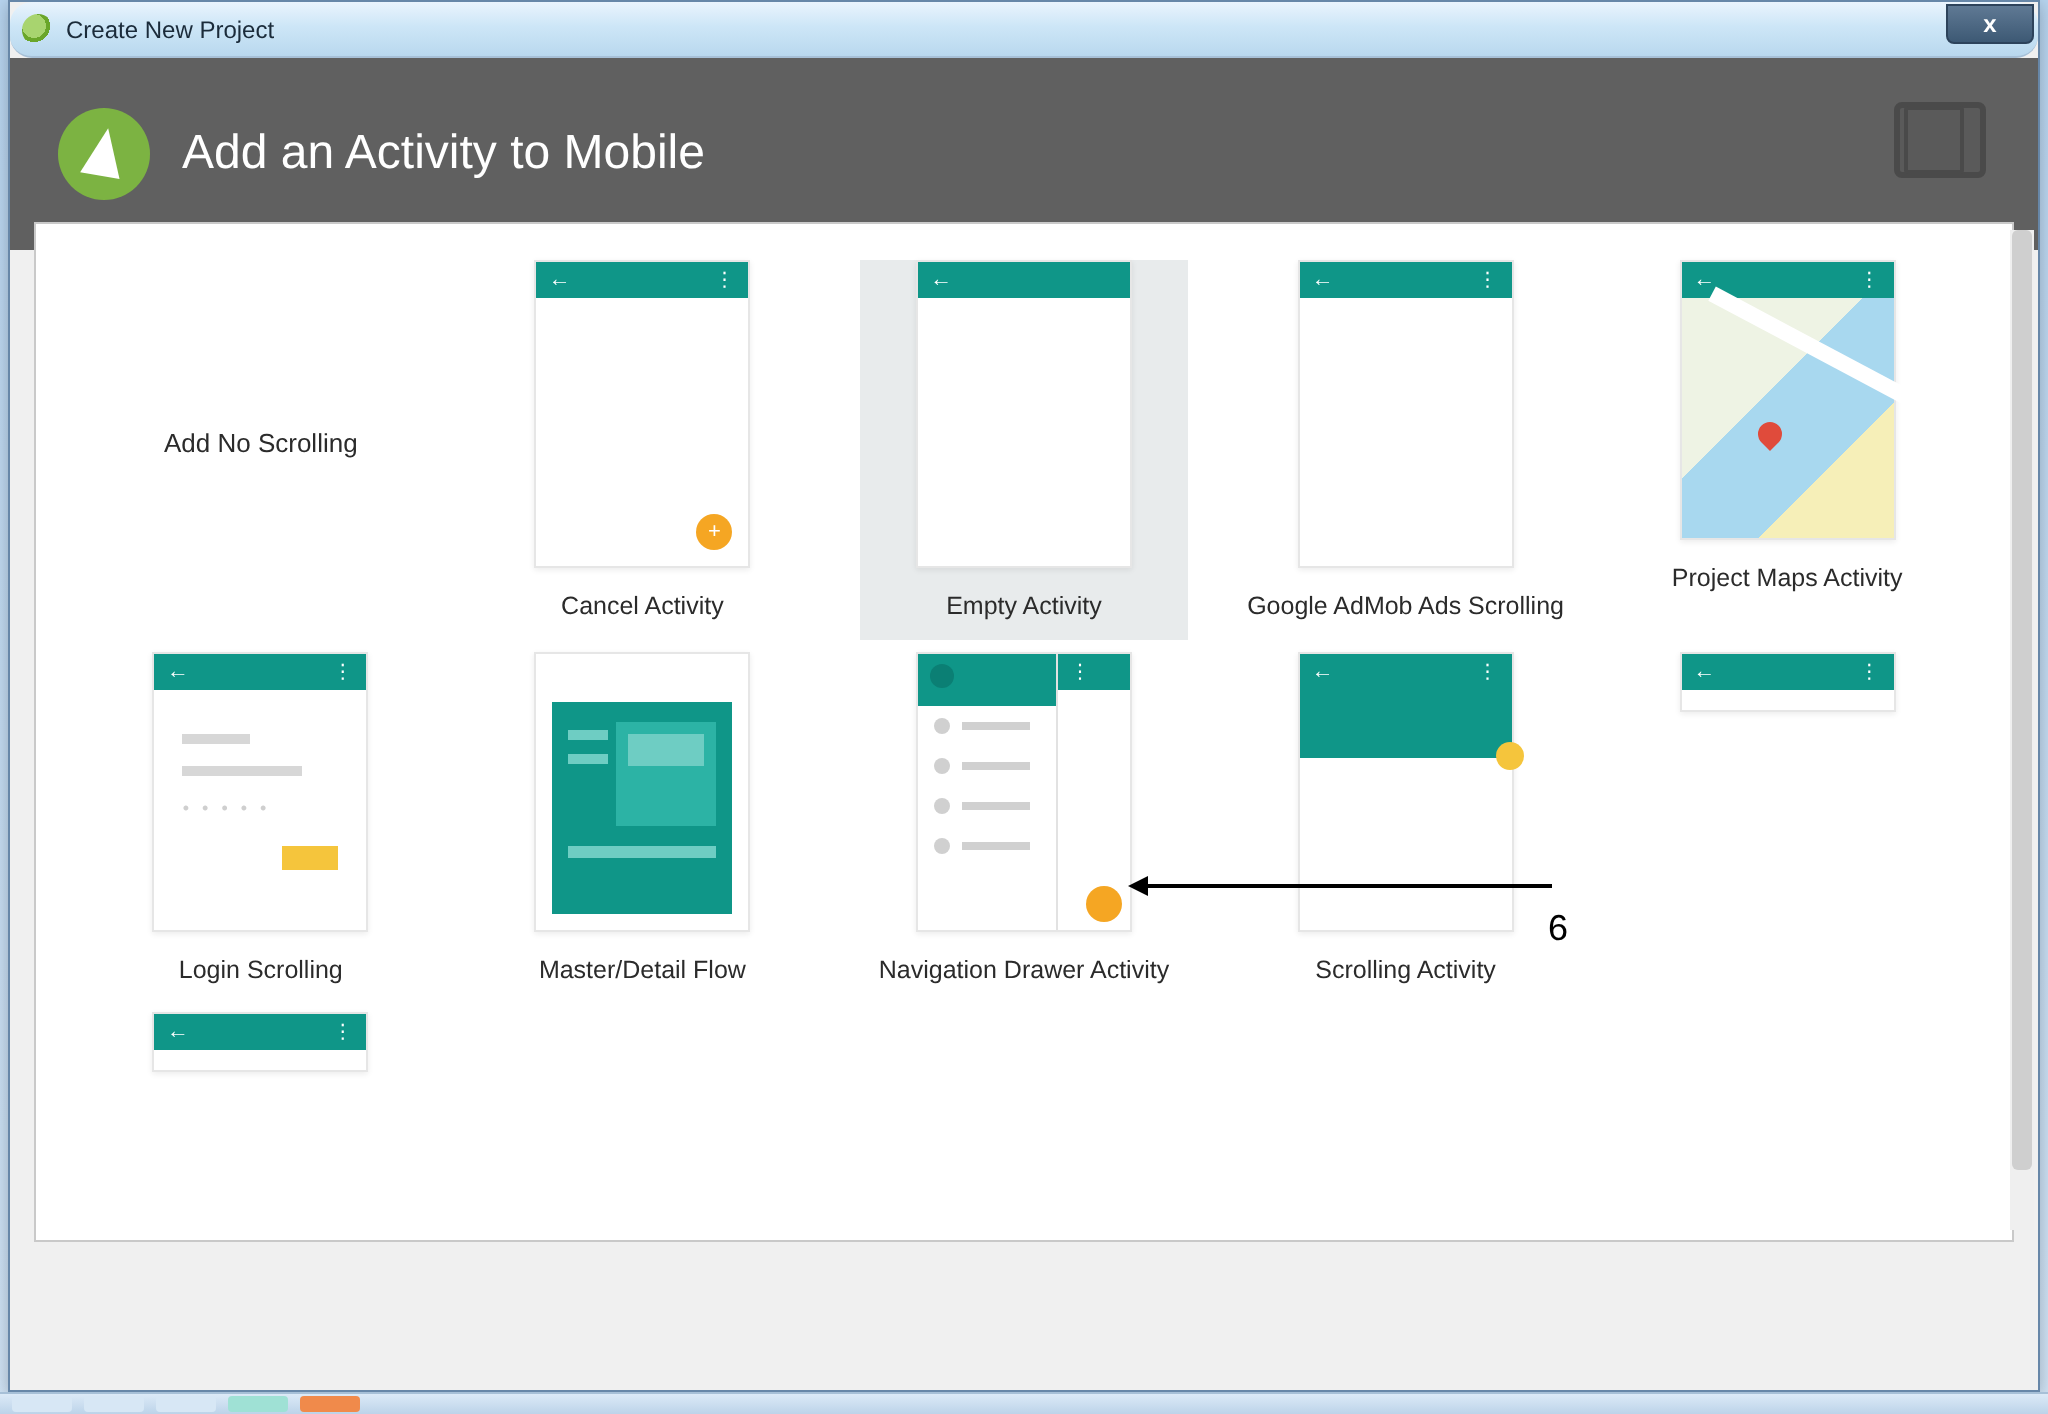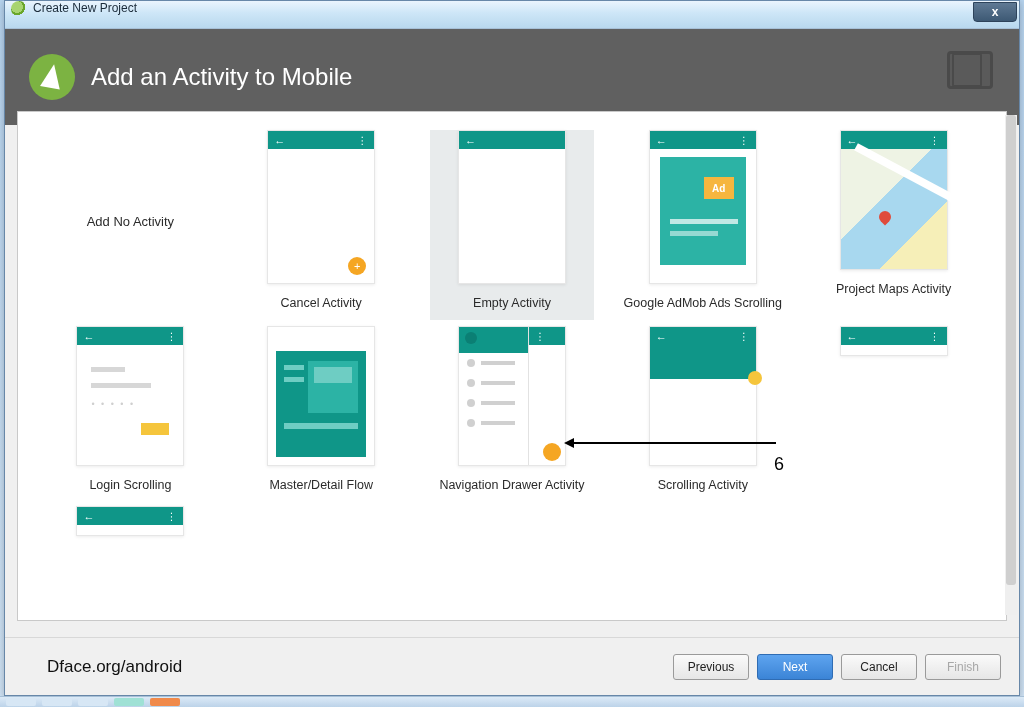--- a/index.html
+++ b/index.html
@@ -18,23 +18,25 @@
     width: 1016px;
     height: 696px;
     background: #f0f0f0;
     border: 1px solid #6787a8;
     box-shadow: 0 2px 8px rgba(0,0,0,0.25);
   }
   .titlebar {
     height: 28px;
     background: linear-gradient(to bottom,#eaf4fd 0%, #cde6f7 45%, #b9d8ee 100%);
     display: flex;
+    align-items: center;
     padding: 0 0 0 6px;
     border-bottom: 1px solid #a7c0d7;
     position: relative;
+    border-radius: 11px;
   }
   .title-icon {
     width: 16px; height: 16px; margin-right: 6px;
     background: radial-gradient(circle at 6px 6px, #a8d46f 0 6px, #6aa62a 6px 8px, transparent 8px);
     border-radius: 50%;
   }
   .title-text { font-size: 12px; color: #1b2b3a; }
   .win-close {
     position: absolute;
     right: 2px; top: 1px;
@@ -282,21 +284,21 @@
         <div class="tri"></div>
     </div>
     <div class="hdr-title">Add an Activity to Mobile</div>
     <div class="hdr-phone"></div>
   </div>
 
   <div class="gallery-wrap">
     <div class="gallery">
 
       <div class="no-activity-cell card">
-        <div class="card-label">Add No Activity</div>
+        <div class="card-label">Add No Scrolling</div>
       </div>
 
       <div class="card">
         <div class="thumb">
           <div class="topbar-t">
               <span class="arr">←</span>
               <span class="dots">⋮</span>
             </div>
           <div class="fab">+</div>
         </div>
@@ -313,25 +315,20 @@
         <div class="card-label">Empty Activity</div>
       </div>
 
 
       <div class="card">
         <div class="thumb admob">
           <div class="topbar-t">
               <span class="arr">←</span>
               <span class="dots">⋮</span>
             </div>
-          <div class="adbox">
-            <div class="tag">Ad</div>
-            <div class="l1"></div>
-              <div class="l2"></div>
-          </div>
         </div>
         <div class="card-label">Google AdMob Ads Scrolling</div>
       </div>
 
       <div class="card">
         <div class="thumb short maps">
           <div class="topbar-t">
               <span class="arr">←</span>
               <span class="dots">⋮</span>
             </div>
@@ -432,29 +429,20 @@
     </div>
 
     <div class="annot-arrow"></div>
     <div class="annot-num">6</div>
   </div>
 
   <div class="scrollbar-v">
     <div class="thumb-s"></div>
   </div>
 
-  <div class="footer">
-    <div class="footer-left">Dface.org/android</div>
-    <div class="footer-btns">
-      <div class="btn-f">Previous</div>
-      <div class="btn-f primary">Next</div>
-      <div class="btn-f">Cancel</div>
-      <div class="btn-f disabled">Finish</div>
-    </div>
-  </div>
 </div>
 
 <div class="taskbar">
   <div class="titem"></div>
   <div class="titem"></div>
   <div class="titem"></div>
   <div class="titem g"></div>
   <div class="titem o"></div>
 </div>
 

